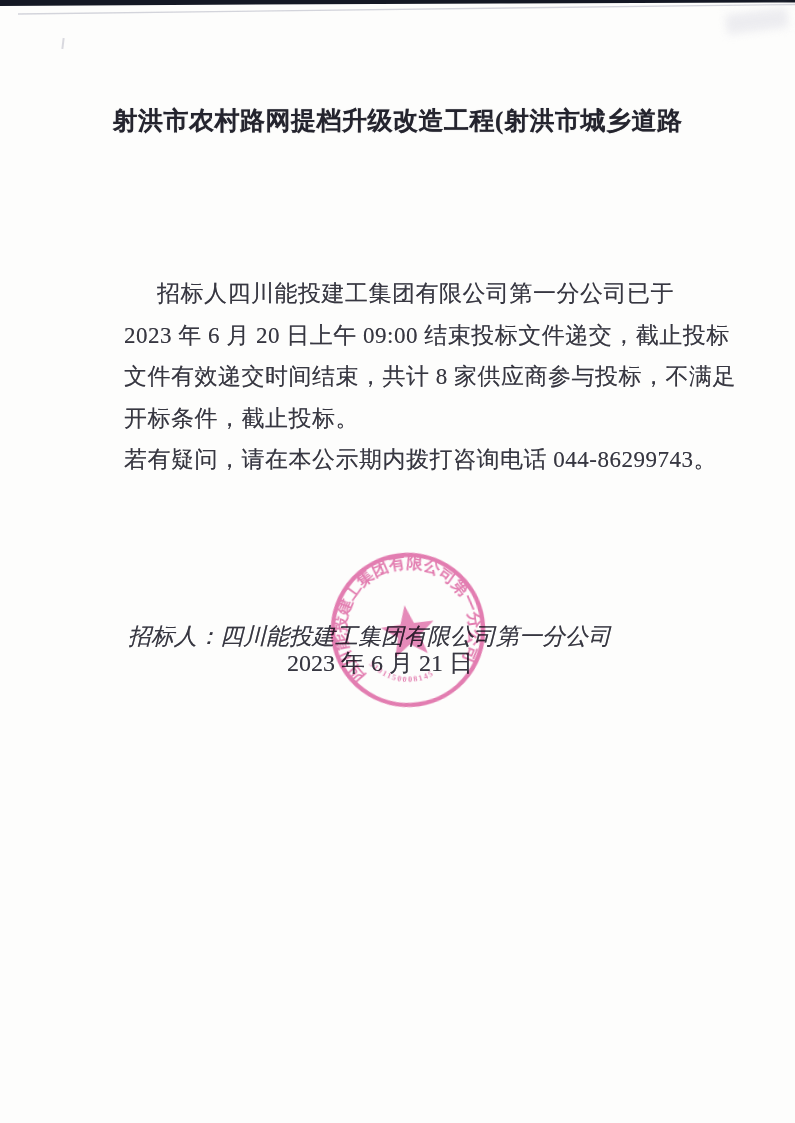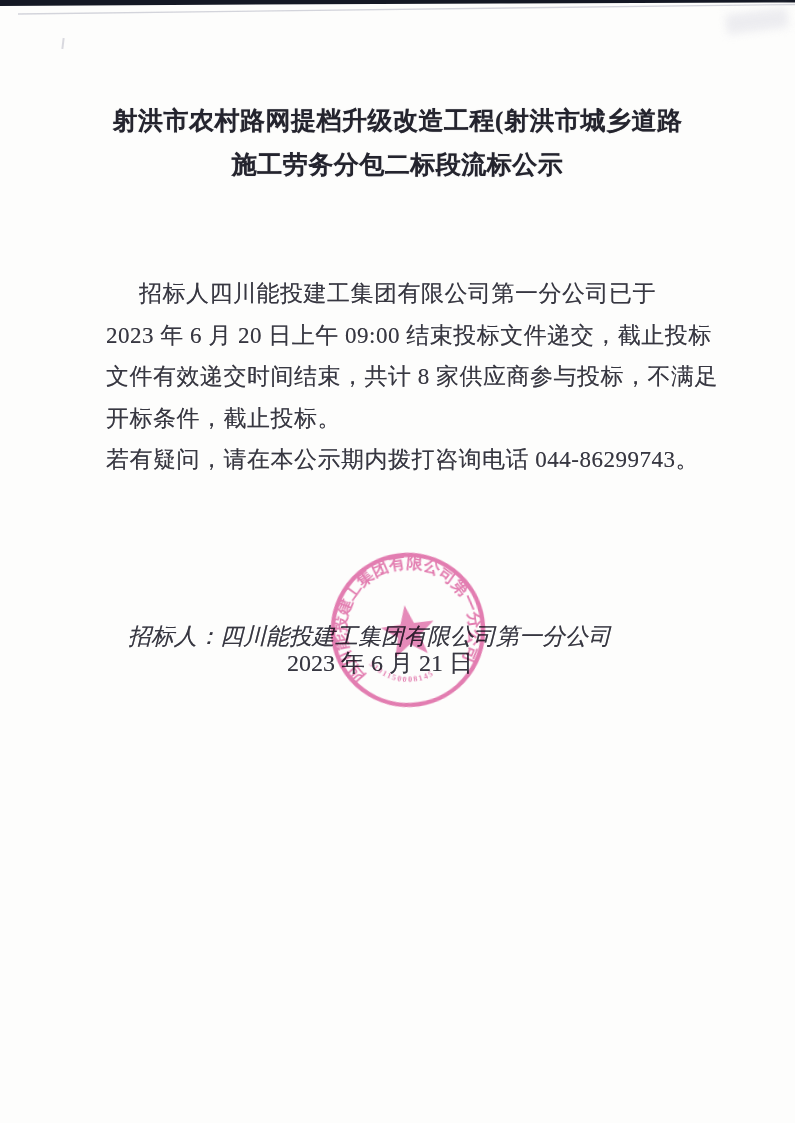--- a/index.html
+++ b/index.html
@@ -49,21 +49,21 @@
     font-size: 25px;
     line-height: 44px;
     font-weight: bold;
     color: #24242e;
     letter-spacing: 0.5px;
     text-shadow: 0 0 0.7px rgba(36,36,46,0.55);
   }
   .doc-title .tline { display: block; white-space: nowrap; }
   .body-block {
     position: absolute;
-    top: 273px; left: 106px;
+    top: 273px; left: 124px;
     font-size: 23px;
     line-height: 41.5px;
     letter-spacing: 0.5px;
     color: #373741;
     text-shadow: 0 0 0.6px rgba(45,45,58,0.5);
   }
   .body-block .bline { white-space: nowrap; }
   .body-block .indent { text-indent: 33px; }
   .sig-issuer {
     position: absolute;
@@ -107,21 +107,20 @@
 
   <svg class="top-artifact" viewBox="0 0 795 22" aria-hidden="true">
     <polygon points="0,0 795,0 795,2.5 500,3.5 170,5 0,6" fill="#141824"></polygon>
     <line x1="18" y1="14" x2="795" y2="4.5" stroke="#cfd0d8" stroke-width="1.3" opacity="0.9"></line>
   </svg>
   <div class="smudge"></div>
   <div class="tick-mark"></div>
 
   <h1 class="doc-title">
     <span class="tline">射洪市农村路网提档升级改造工程(射洪市城乡道路</span>
-    <span class="tline">施工劳务分包二标段流标公示</span>
   </h1>
 
   <div class="body-block">
     <div>
       <div class="bline indent">招标人四川能投建工集团有限公司第一分公司已于</div>
       <div class="bline">2023 年 6 月 20 日上午 09:00 结束投标文件递交，截止投标</div>
       <div class="bline">文件有效递交时间结束，共计 8 家供应商参与投标，不满足</div>
       <div class="bline">开标条件，截止投标。</div>
     </div>
     <div>

